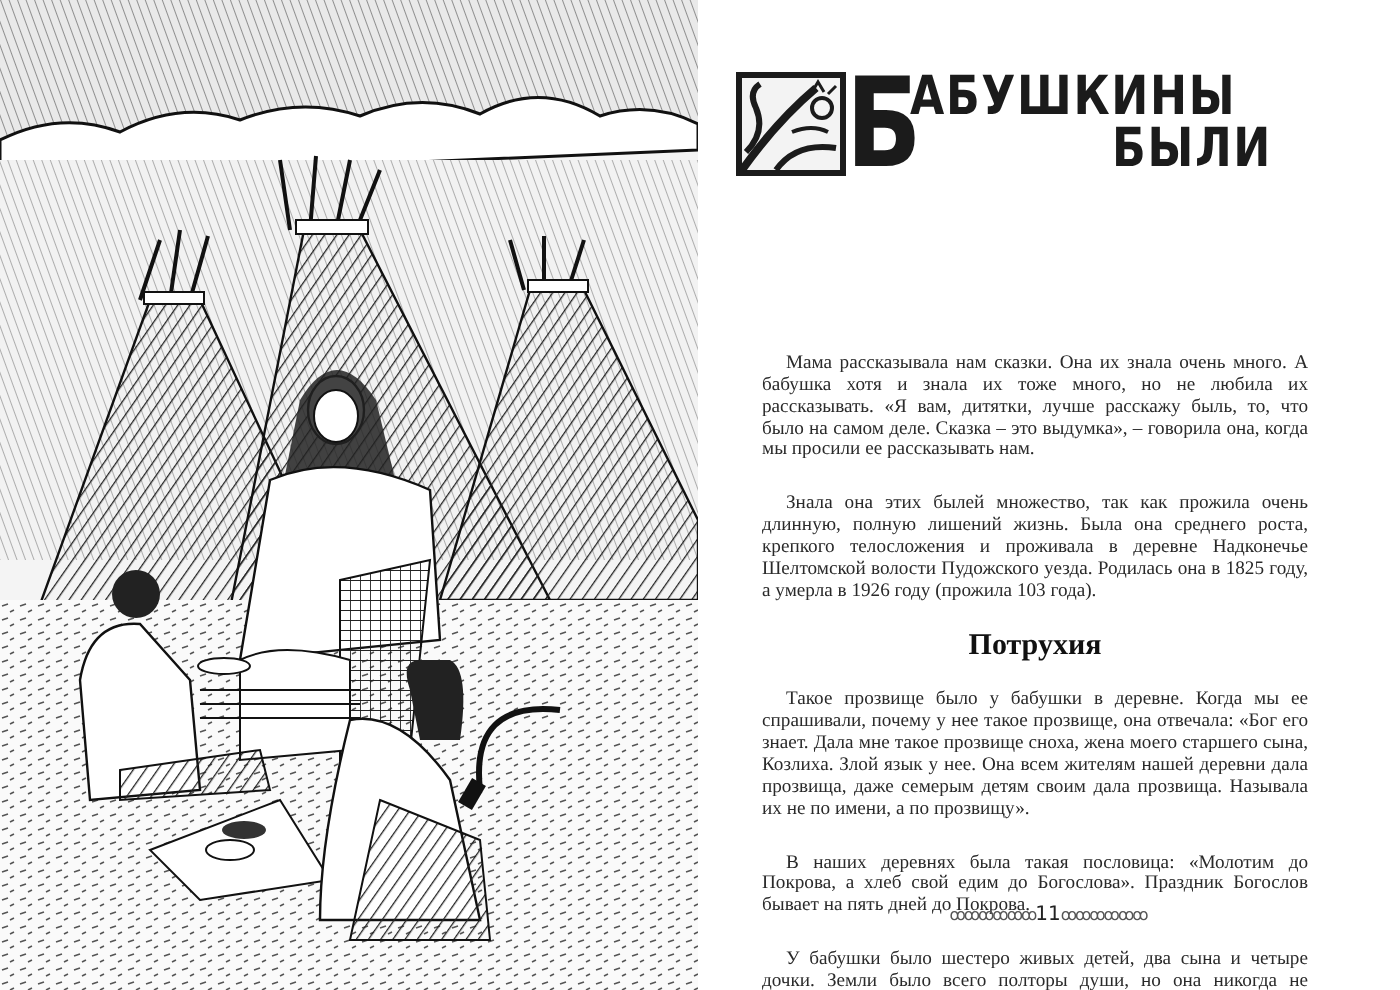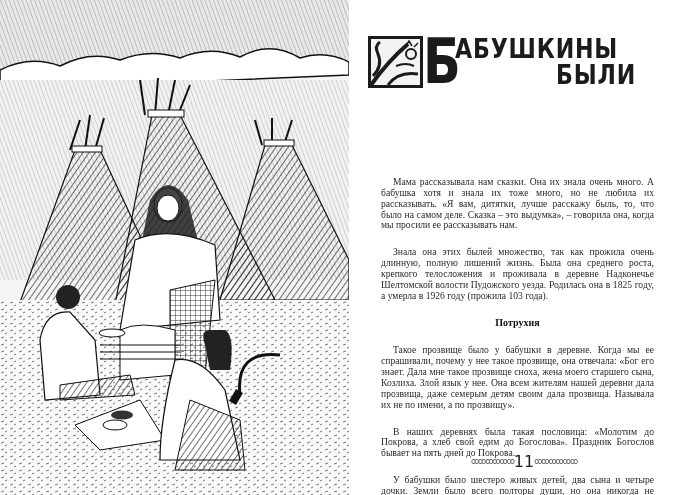--- a/index.html
+++ b/index.html
@@ -8,25 +8,25 @@
   .illus { position:relative; width:349px; height:495px; overflow:hidden; background:#f4f4f4; }
   .illus svg { position:absolute; left:0; top:0; }
   .page { position:relative; width:351px; height:495px; background:#fff; }
   .title-block { position:absolute; left:368px; top:36px; display:flex; align-items:flex-start; }
   .dropcap-box { width:55px; height:52px; background:#1b1b1b; position:relative; overflow:hidden; }
   .big-b { font-family:"DejaVu Sans", sans-serif; font-weight:bold; font-size:62px; line-height:52px; color:#1b1b1b; margin-left:0px; width:34px; transform:scaleX(0.8); transform-origin:left; letter-spacing:-2px; }
   .title-lines { margin-left:-2px; display:flex; flex-direction:column;align-items:flex-end; }
   .title-line { font-family:"DejaVu Sans", sans-serif; font-weight:bold; font-size:27px; line-height:26px; color:#1b1b1b; letter-spacing:1px; transform:scaleX(0.82); transform-origin:left; white-space:nowrap; }
   .body-text { position:absolute; left:365px; top:161px; width:305px; font-family:"Liberation Serif", serif; font-size:9.6px; line-height:10.85px; color:#2a2a2a; text-align:justify; }
   .body-text p { margin:16px; text-indent:12px; }
-  .body-text h3 { margin:3px 0 0 0; text-align:center; font-size:10px; line-height:12px; font-weight:bold; color:#111; }
+  .body-text h3 { margin:3px 0 0 0; text-align:center; font-size:15px; line-height:12px; font-weight:bold; color:#111; }
   .body-text h3.gap { margin-top:25px; }
   .footer { position:absolute; left:398px; top:452px; width:252px; display:flex; align-items:center; justify-content:center; }
   .wave { font-family:"DejaVu Sans", sans-serif; font-size:8px; color:#555; letter-spacing:-1px; }
-  .page-num { font-family:"DejaVu Sans", sans-serif; font-size:16px; color:#222; }
+  .page-num { font-family:"DejaVu Sans", sans-serif; font-size:10px; color:#222; }
 </style>
 </head>
 <body>
 
 <div class="spread">
 
   <div class="illus">
     <svg width="349" height="495" viewBox="0 0 349 495">
       <defs>
         <pattern id="hatch" width="5" height="5" patternUnits="userSpaceOnUse" patternTransform="rotate(35)">

